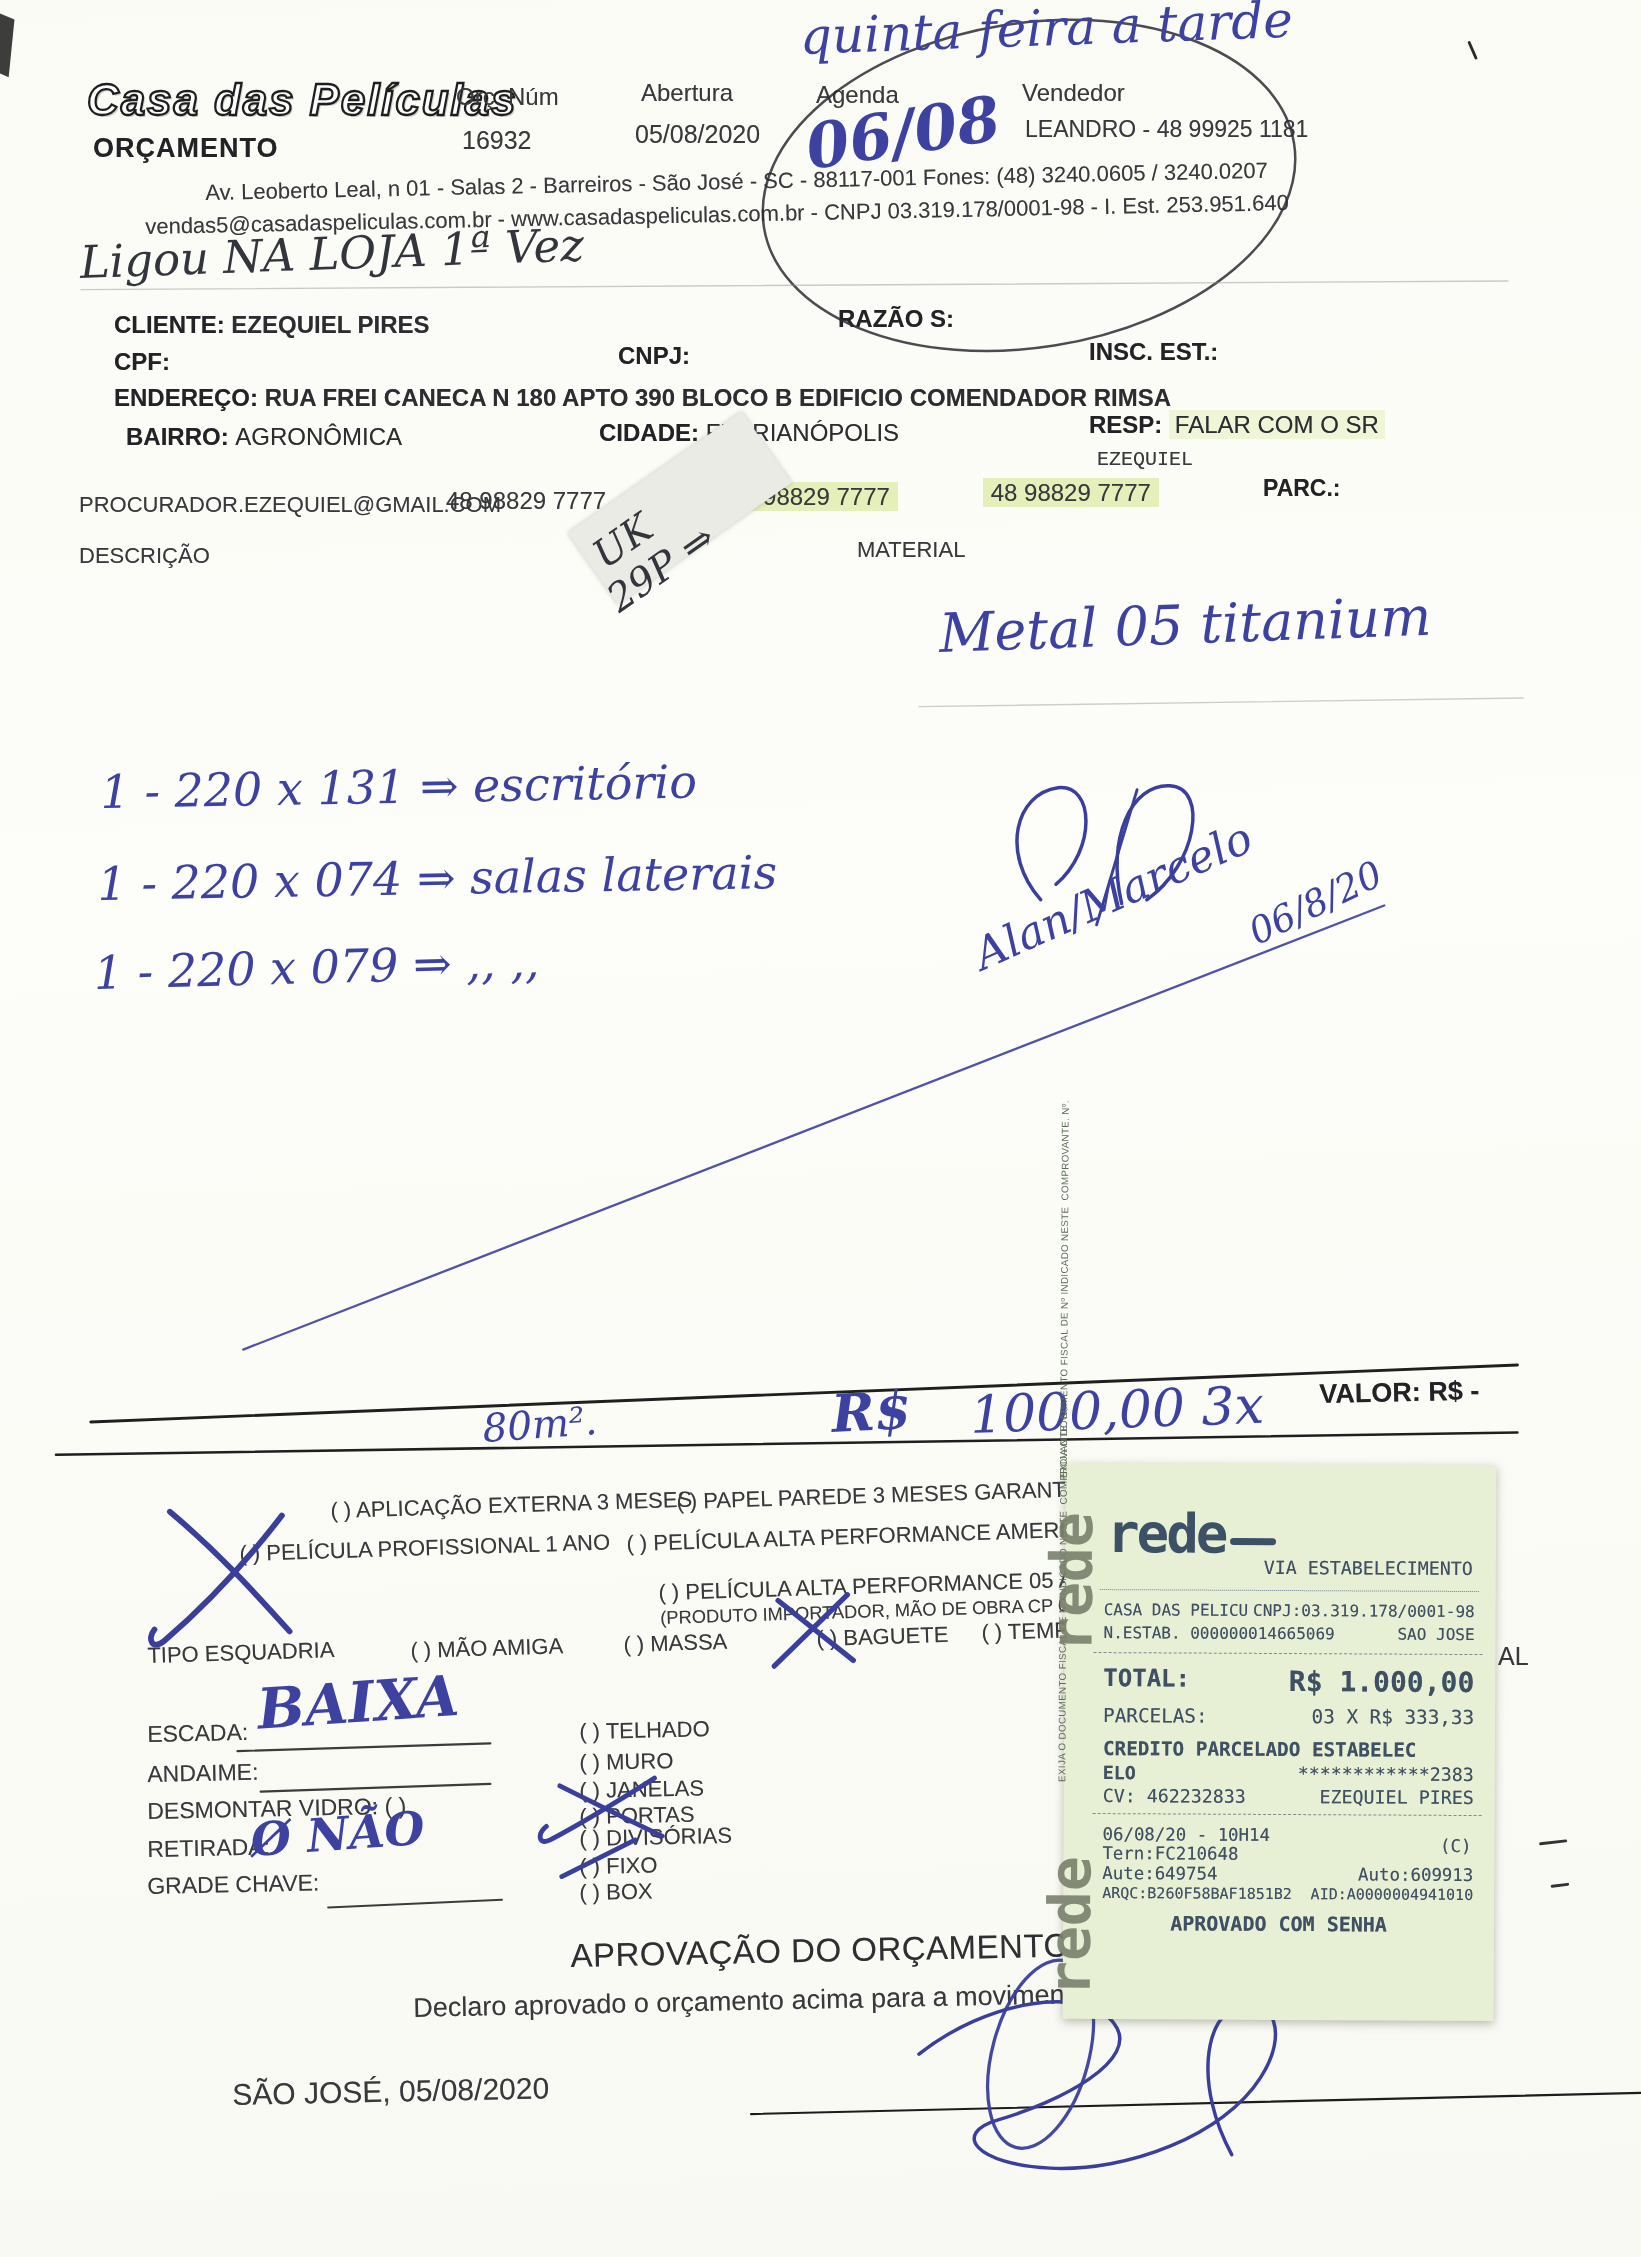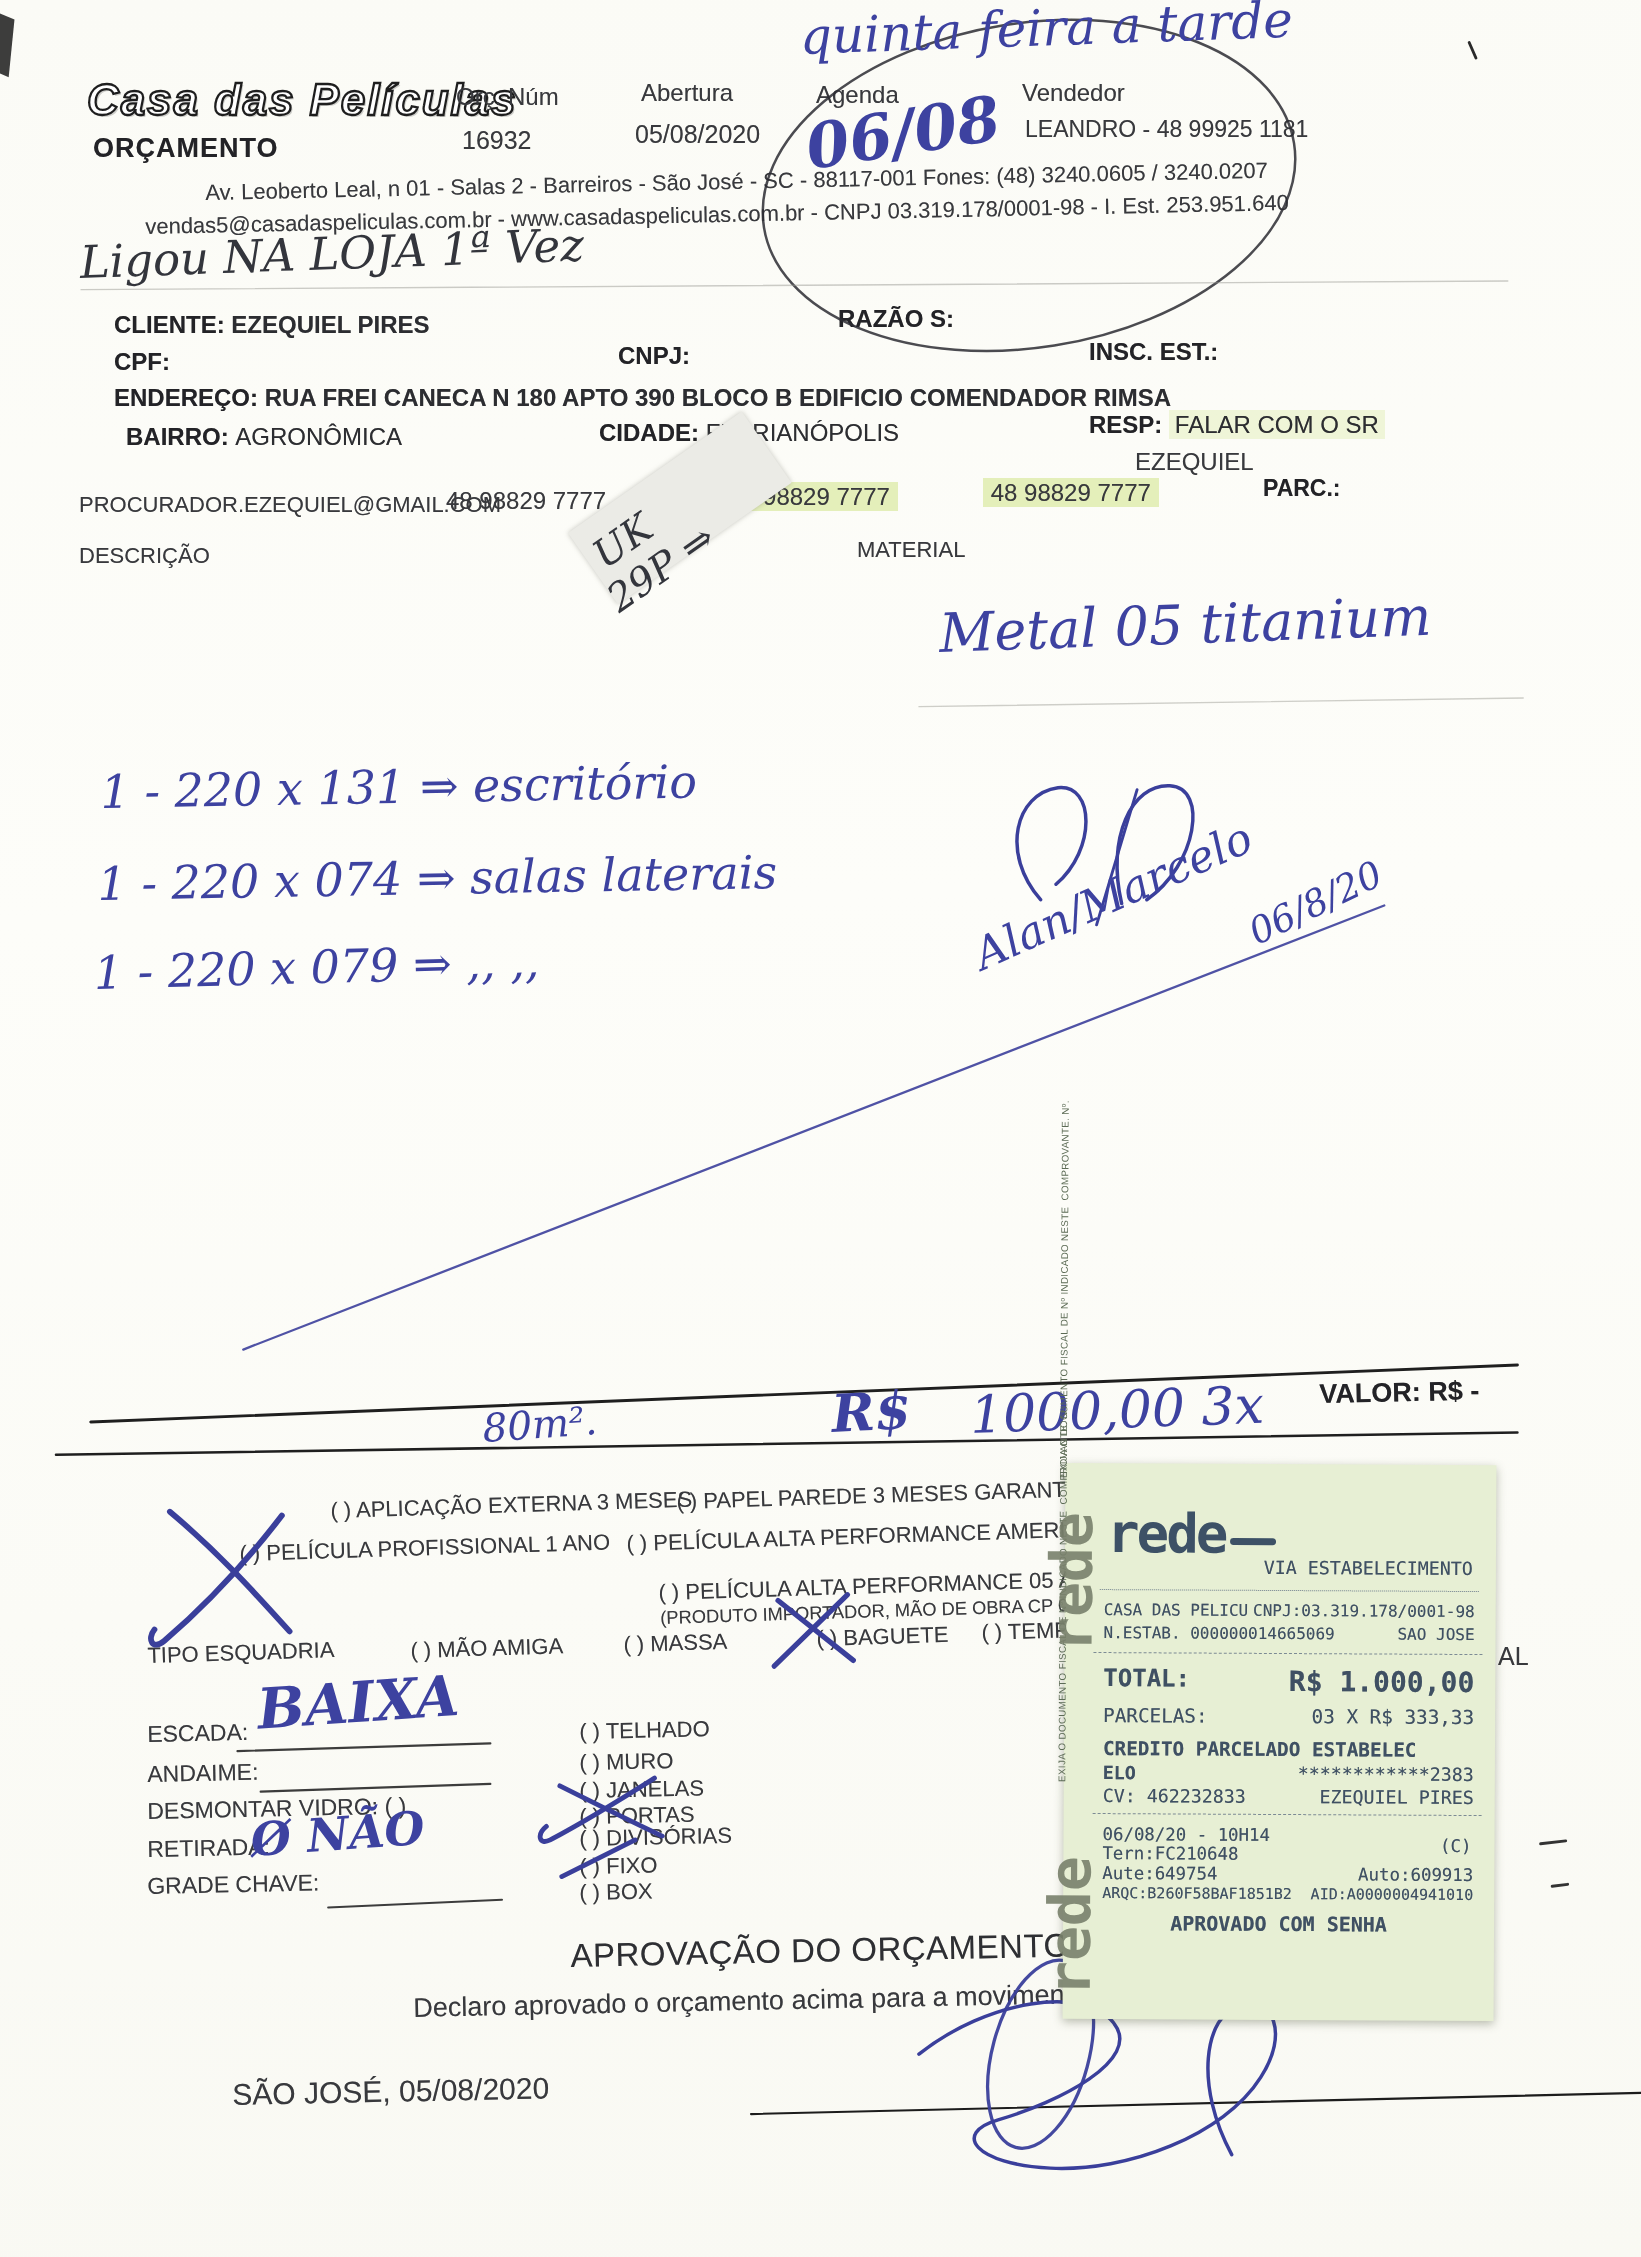--- a/index.html
+++ b/index.html
@@ -100,21 +100,21 @@
     <span style="font-weight:normal;color:#2c2d31;">AGRONÔMICA</span>
   </div>
   <div class="abs pb" style="left:599px;top:419px;font-size:24px;">
     <span>CIDADE:</span>
     <span style="font-weight:normal;color:#2c2d31;">FLORIANÓPOLIS</span>
   </div>
   <div class="abs pb" style="left:1089px;top:411px;font-size:24px;">
     <span>RESP:</span>
     <span class="hls" style="font-weight:normal;color:#2c2d31;">FALAR COM O SR</span>
   </div>
-  <div class="abs p" style="left:1135px;top:448px;font-size:24px;">EZEQUIEL</div>
+  <div class="abs p" style="left:1097px;top:448px;font-size:20px;font-family:Liberation Mono, monospace;">EZEQUIEL</div>
   <div class="abs p" style="left:79px;top:492px;font-size:22px;">PROCURADOR.EZEQUIEL@GMAIL.COM</div>
   <div class="abs p" style="left:446px;top:487px;font-size:24px;">48 98829 7777</div>
   <div class="abs p" style="left:722px;top:483px;font-size:24px;"><span class="hl">48 98829 7777</span></div>
   <div class="abs p" style="left:983px;top:479px;font-size:24px;"><span class="hl">48 98829 7777</span></div>
   <div class="abs pb" style="left:1263px;top:475px;font-size:23px;">PARC.:</div>
 
   <div class="abs p" style="left:79px;top:543px;font-size:22px;">DESCRIÇÃO</div>
   <div class="abs p" style="left:857px;top:537px;font-size:22px;">MATERIAL</div>
 
   <div id="tape"></div>

